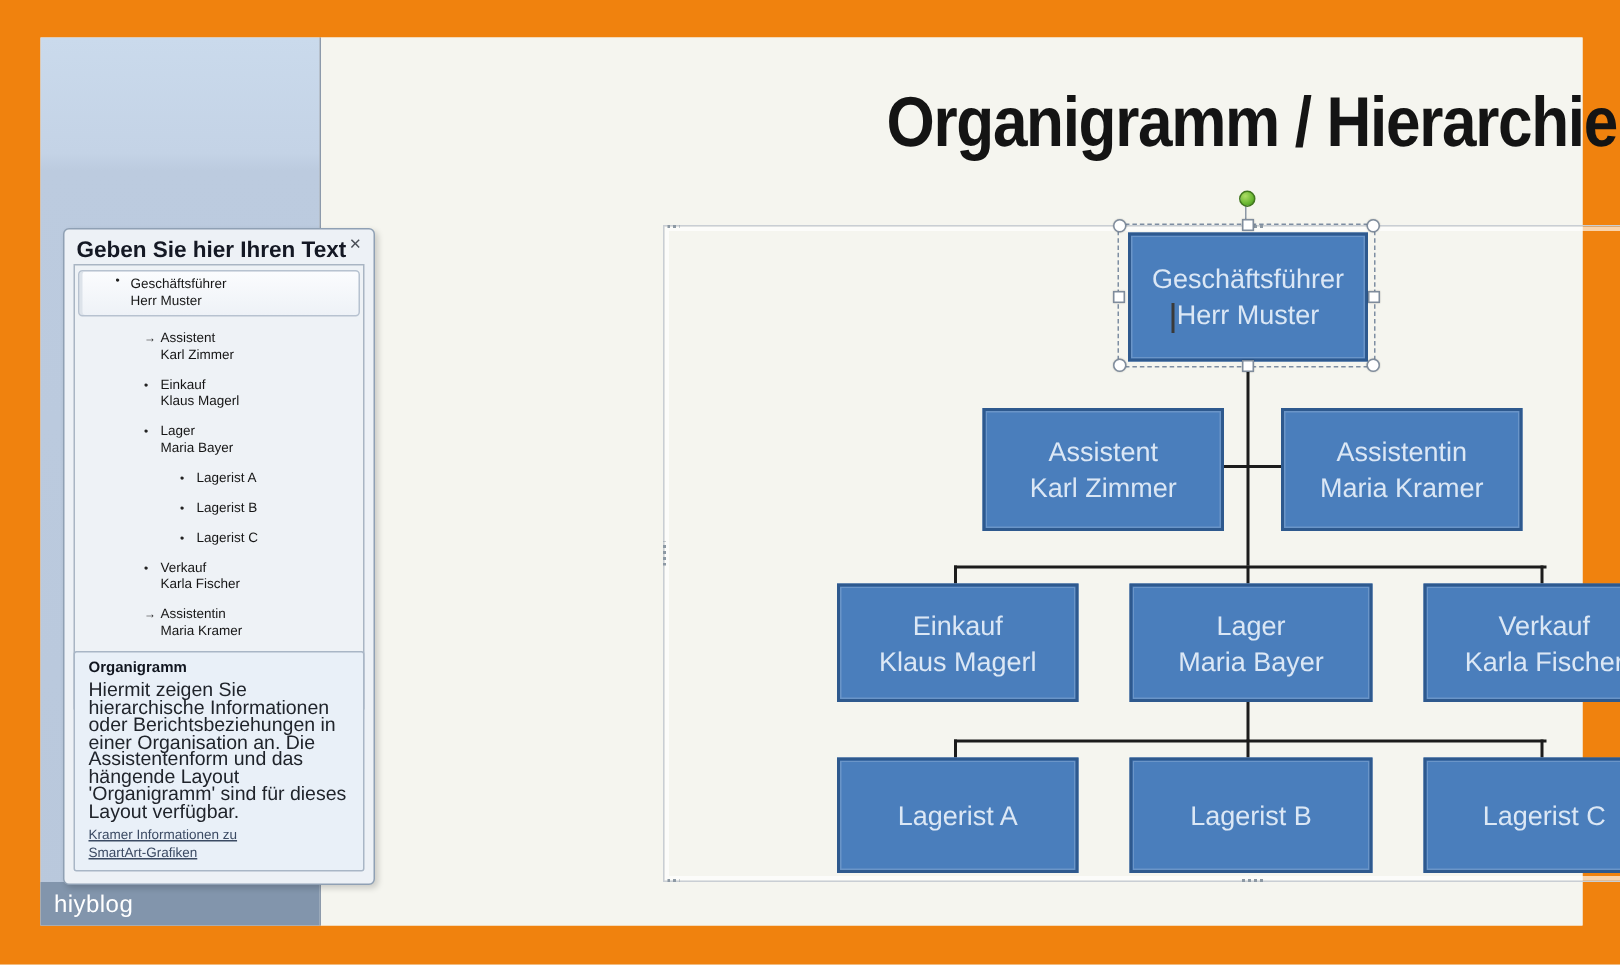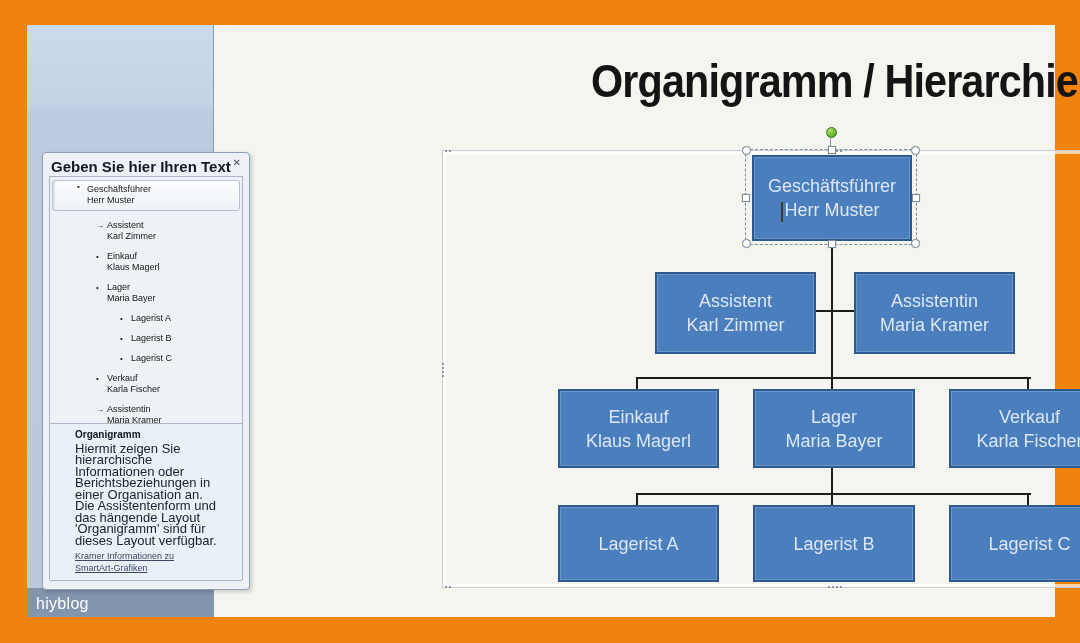--- a/index.html
+++ b/index.html
@@ -83,21 +83,21 @@
   .tp-list{position:absolute;left:6px;top:23px;right:6px;height:297px;
       border:1px solid #a9b5c3;background:#eef2f6;overflow:hidden;padding-top:3px;box-sizing:border-box;}
   .tp-item{position:relative;font-size:9px;line-height:11px;color:#161616;margin:0 0 9px 0;}
   .tp-item .bullet{position:absolute;top:0;font-size:8px;color:#222;}
   .lvl1{padding-left:34px}.lvl2{padding-left:57px}.lvl3{padding-left:81px}
   .lvl1 .bullet{left:24px}.lvl2 .bullet{left:46px}.lvl3 .bullet{left:70px}
   .sel{margin:0 2px 9px 2px;border:1px solid #b7c2d0;border-radius:3px;
       background:linear-gradient(180deg,#fbfcfe,#eef2f7);padding-top:3px;padding-bottom:4px;
       box-shadow:inset 2px 0 0 #dde3ea;}
   .tp-info{position:absolute;left:6px;right:6px;bottom:8px;border:1px solid #a9b6c6;
-      background:#e9f0f8;border-radius:2px;padding:5px 25px 6px;box-sizing:border-box;}
+      background:#e9f0f8;border-radius:2px;padding:5px 9px 6px;box-sizing:border-box;}
   .tp-info-title{font-size:10px;font-weight:bold;color:#10151f;margin-bottom:3px;}
   .tp-info-body{font-size:13px;line-height:11.5px;color:#20242b;margin-bottom:5px;}
   .tp-link{display:block;font-size:9px;line-height:11.5px;color:#3b4a63;text-decoration:underline;cursor:pointer;}
 </style>
 </head>
 <body>
 
 <div class="content">
 
   <div class="left-panel">

